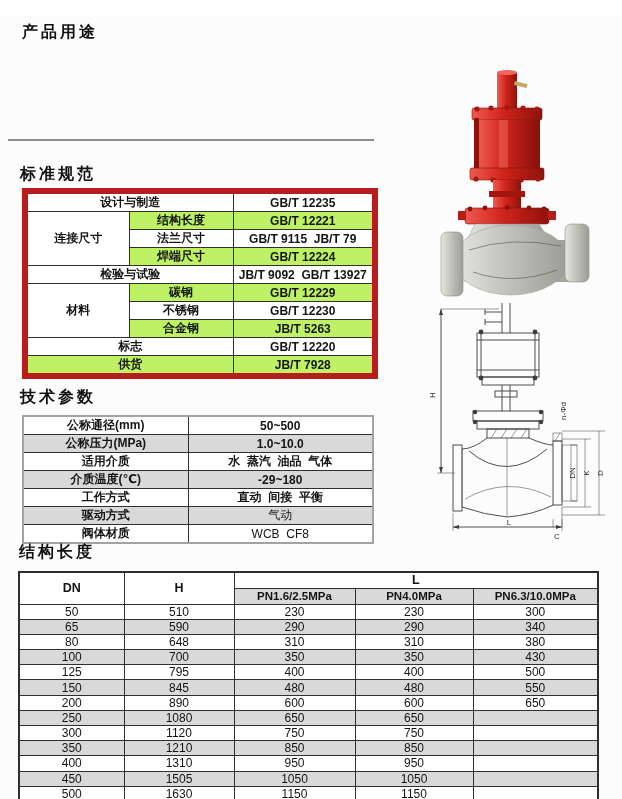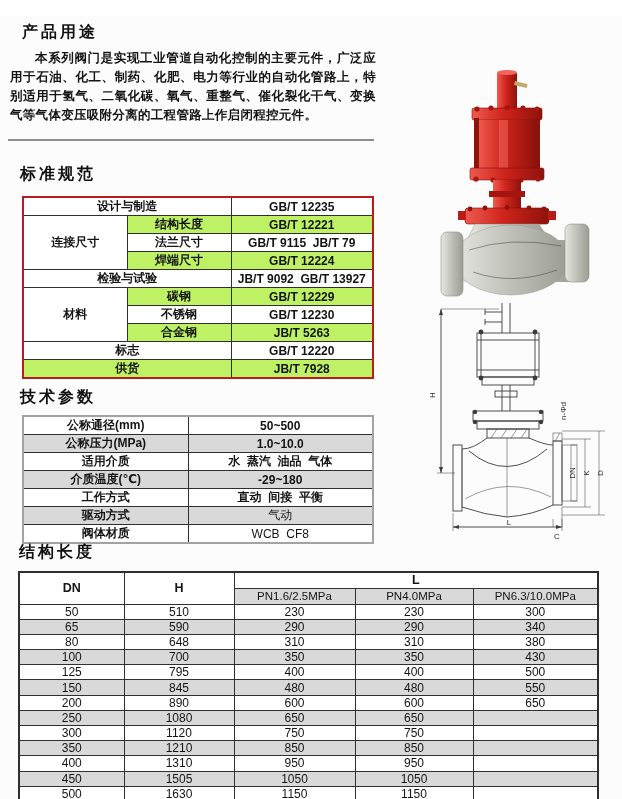--- a/index.html
+++ b/index.html
@@ -27,49 +27,48 @@
   #tech-title      { left:20px; top:371px; }
   #dims-title      { left:19px; top:526px; }
 
   table { border-collapse:collapse; table-layout:fixed; position:absolute; background:#fff; }
   td,th {
     border:1px solid #2f2f2f; text-align:center; vertical-align:middle;
     font-size:12px; padding:0 2px; overflow:hidden; white-space:pre;
   }
   .shade { background:#bef264; }
 
-  #standards-table { left:22px; top:180px; width:350px; border:2px solid #b91c1c; }
+  #standards-table { left:22px; top:172px; width:350px; border:6px solid #b91c1c; }
   #standards-table td { height:17.4px; font-weight:bold; }
 
   #tech-table { left:22px; top:399px; width:350px; border:2px solid #a3a3a3; }
   #tech-table td { height:15.4px; font-weight:bold; }
   #tech-table tr:nth-child(even) td { background:#d9d9d9; }
   #tech-table tr:nth-child(6) td.val,
   #tech-table tr:nth-child(7) td.val { font-weight:normal; }
 
   #dims-table { left:18px; top:555px; width:579px; border:2px solid #2f2f2f; }
   #dims-table th { height:16px; font-weight:bold; font-size:12.5px; }
-  #dims-table .pn-row th { background:#d9d9d9; font-weight:normal; font-size:11.5px; }
+  #dims-table .pn-row th { background:#d9d9d9; font-weight:bold; font-size:11.5px; }
   #dims-table td { height:15.2px; font-weight:normal; }
   #dims-table td.dn { font-weight:normal; }
   #dims-table tbody tr:nth-child(even) td { background:#d9d9d9; }
 
   #valve-photo   { position:absolute; left:435px; top:48px;  width:170px; height:235px; }
   #valve-drawing { position:absolute; left:425px; top:283px; width:197px; height:250px; }
   .line  { stroke:#3c3c3c; stroke-width:0.9; fill:none; }
   .thin  { stroke:#4a4a4a; stroke-width:0.55; fill:none; }
   .dimtx { font-size:8px; fill:#2c2c2c; font-family:"Liberation Sans","DejaVu Sans",sans-serif; }
 </style>
 </head>
 <body>
 
 <div class="page">
 
   <h2 class="sec-title" id="usage-title">产品用途</h2>
-  <p id="usage-text">本系列阀门是实现工业管道自动化控制的主要元件，广泛应用于石油、化工、制药、化肥、电力等行业的自动化管路上，特别适用于氢气、二氧化碳、氧气、重整气、催化裂化干气、变换气等气体变压吸附分离的工程管路上作启闭程控元件。</p>
   <div id="section-divider"></div>
 
   <h2 class="sec-title" id="standards-title">标准规范</h2>
 
   <table id="standards-table">
     <colgroup>
         <col style="width:104px">
         <col style="width:104px">
         <col style="width:142px">
       </colgroup>

